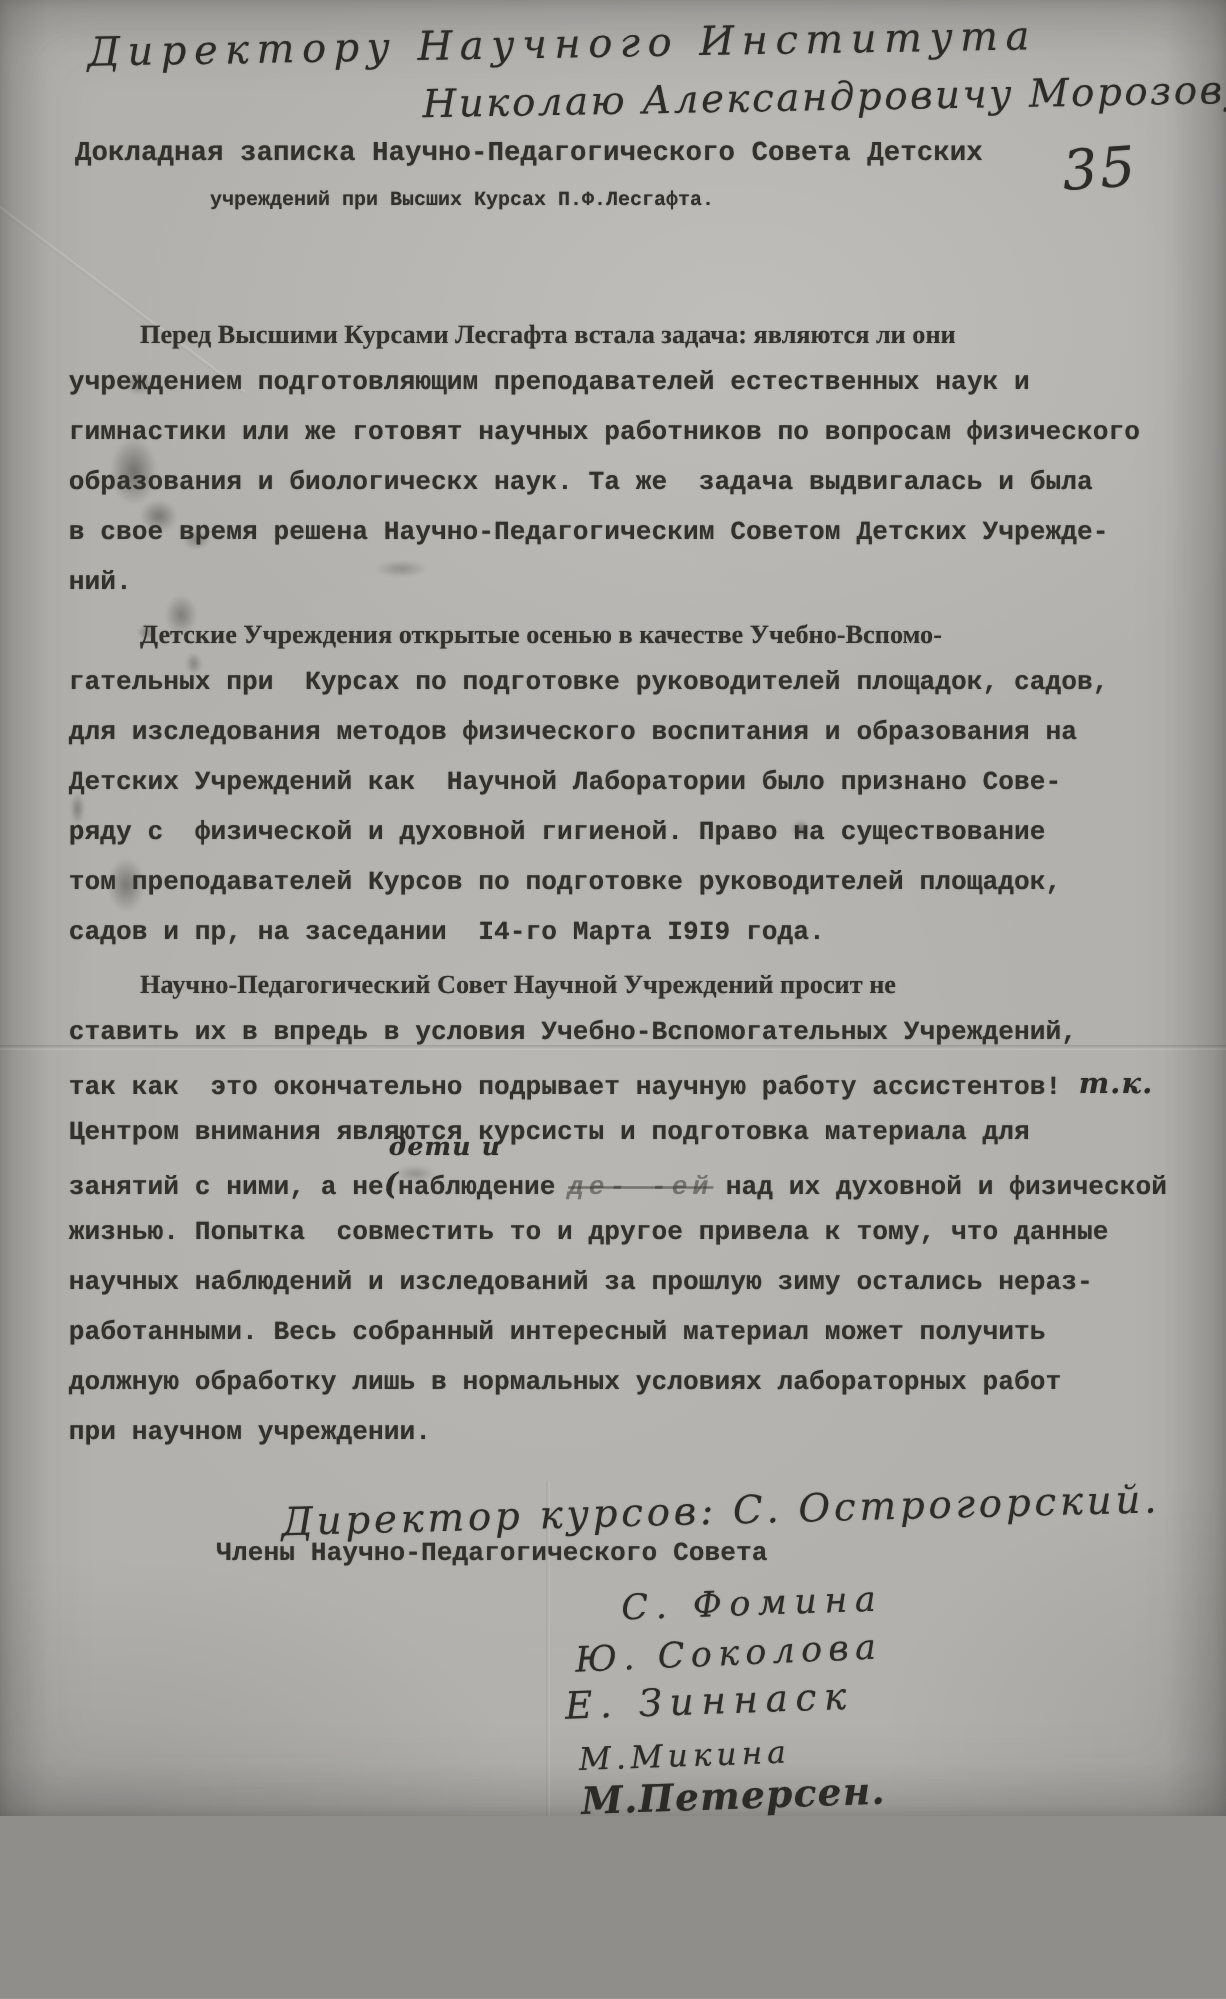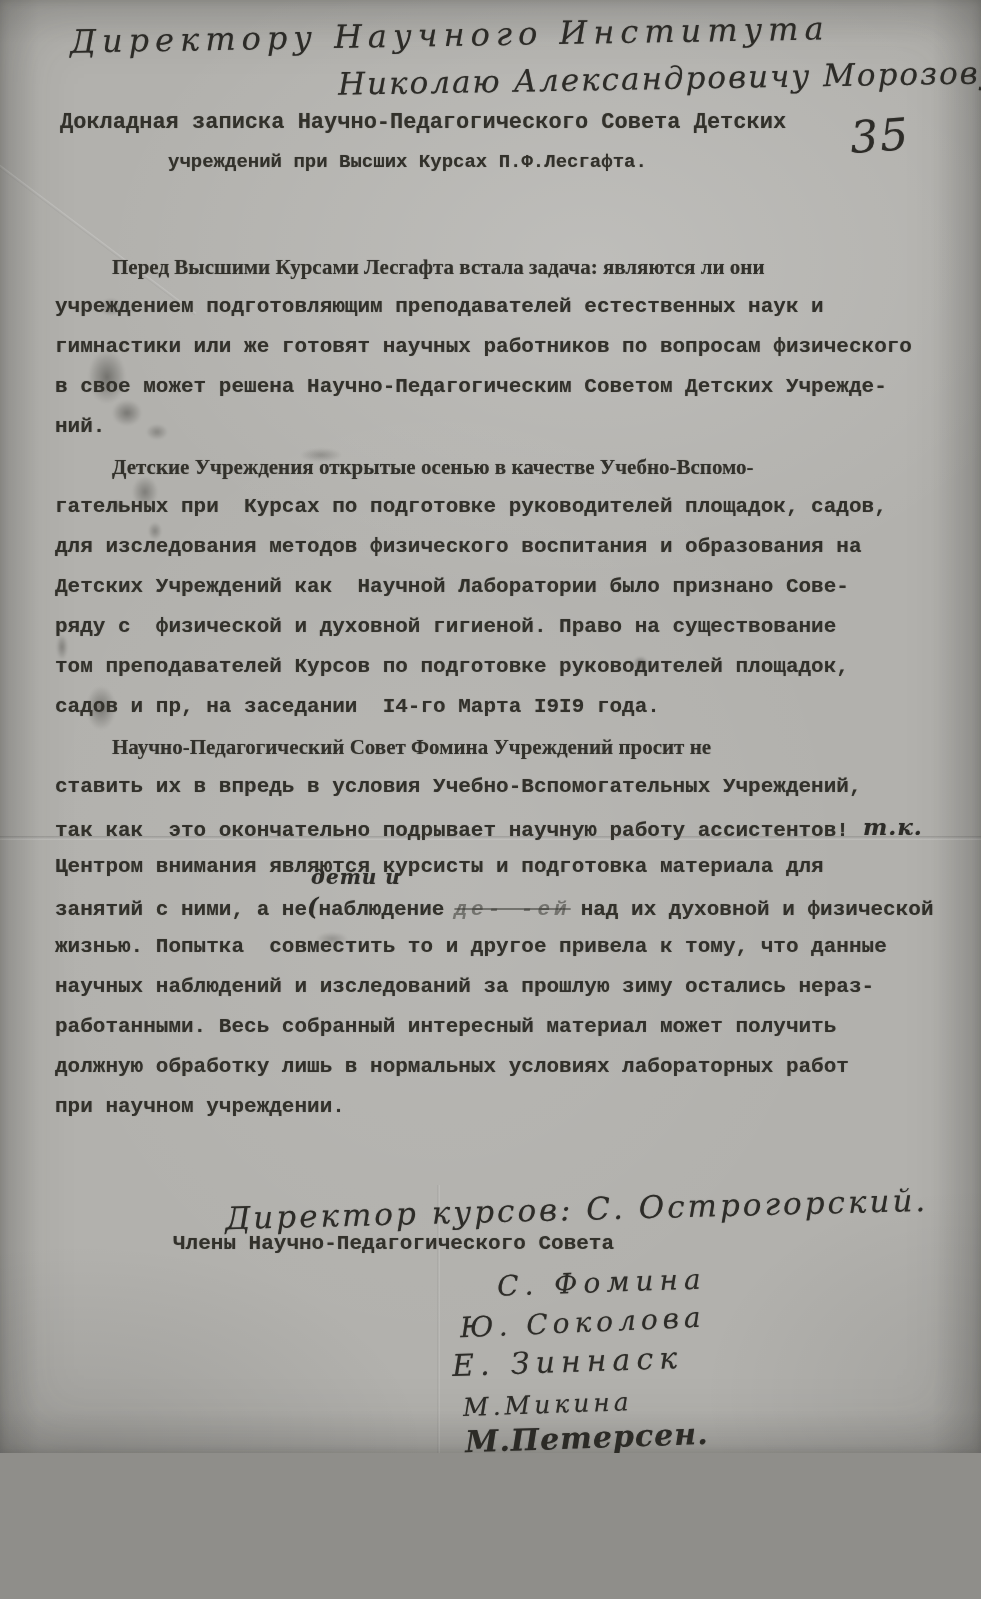--- a/index.html
+++ b/index.html
@@ -19,21 +19,21 @@
     box-shadow:inset 0 0 70px rgba(40,40,36,.28), inset 0 0 10px rgba(40,40,36,.18);
   }
   
   .typed{
     font-family:"Liberation Mono","DejaVu Sans Mono",monospace;
     font-weight:700;color:#32312b;
     text-shadow:0 0 1px rgba(72,70,62,.55);
   }
   .doc-title{position:absolute;left:0;top:0;}
   .t1{position:absolute;left:60px;top:110px;font-size:22px;white-space:pre;}
-  .t2{position:absolute;left:168px;top:151px;font-size:19px;white-space:pre;text-align:center;}
+  .t2{position:absolute;left:168px;top:151px;font-size:16px;white-space:pre;text-align:center;}
   .doc-body{position:absolute;left:55px;top:247px;width:910px;}
   .line{height:40px;line-height:40px;font-size:21px;white-space:pre;}
   .indent{padding-left:57px;font-family:Liberation Serif, serif;}
   
   .hw{
     font-family:"DejaVu Serif","Liberation Serif",serif;
     font-style:italic;color:#2d2c28;
     text-shadow:0 0 1px rgba(50,48,44,.5);
   }
   .addr1{position:absolute;left:70px;top:16px;font-size:32px;letter-spacing:6px;transform:rotate(-1deg);white-space:pre;}
@@ -100,32 +100,33 @@
 
   <div class="doc-title">
     <div class="typed t1">Докладная записка Научно-Педагогического Совета Детских</div>
     <div class="typed t2">учреждений при Высших Курсах П.Ф.Лесгафта.</div>
   </div>
 
   <div class="doc-body typed">
     <div class="line indent">Перед Высшими Курсами Лесгафта встала задача: являются ли они</div>
     <div class="line">учреждением подготовляющим преподавателей естественных наук и</div>
     <div class="line">гимнастики или же готовят научных работников по вопросам физического</div>
-    <div class="line">в свое может решена Научно-Педагогическим Советом Детских Учрежде-</div>
+    <div class="line">образования и биологическх наук. Та же  задача выдвигалась и была</div>
+    <div class="line">в свое время решена Научно-Педагогическим Советом Детских Учрежде-</div>
     <div class="line">ний.</div>
 
     <div class="line indent">Детские Учреждения открытые осенью в качестве Учебно-Вспомо-</div>
     <div class="line">гательных при  Курсах по подготовке руководителей площадок, садов,</div>
     <div class="line">для изследования методов физического воспитания и образования на</div>
     <div class="line">Детских Учреждений как  Научной Лаборатории было признано Сове-</div>
     <div class="line">ряду с  физической и духовной гигиеной. Право на существование</div>
     <div class="line">том преподавателей Курсов по подготовке руководителей площадок,</div>
     <div class="line">садов и пр, на заседании  I4-го Марта I9I9 года.</div>
 
-    <div class="line indent">Научно-Педагогический Совет Фомина Учреждений просит не</div>
+    <div class="line indent">Научно-Педагогический Совет Научной Учреждений просит не</div>
     <div class="line">ставить их в впредь в условия Учебно-Вспомогательных Учреждений,</div>
     <div class="line"><span>так как  это окончательно подрывает научную работу ассистентов!</span><span class="hw note">т.к.</span></div>
     <div class="line">Центром внимания являются курсисты и подготовка материала для</div>
 
     <div class="line"><span>занятий с ними, а не</span><span class="wordwrap"><span class="hw ins">дети и</span><span class="hw paren">(</span><span>наблюдение</span></span><span class="struck">де- -ей</span><span>над их духовной и физической</span></div>
 
     <div class="line">жизнью. Попытка  совместить то и другое привела к тому, что данные</div>
     <div class="line">научных наблюдений и изследований за прошлую зиму остались нераз-</div>
     <div class="line">работанными. Весь собранный интересный материал может получить</div>
     <div class="line">должную обработку лишь в нормальных условиях лабораторных работ</div>

